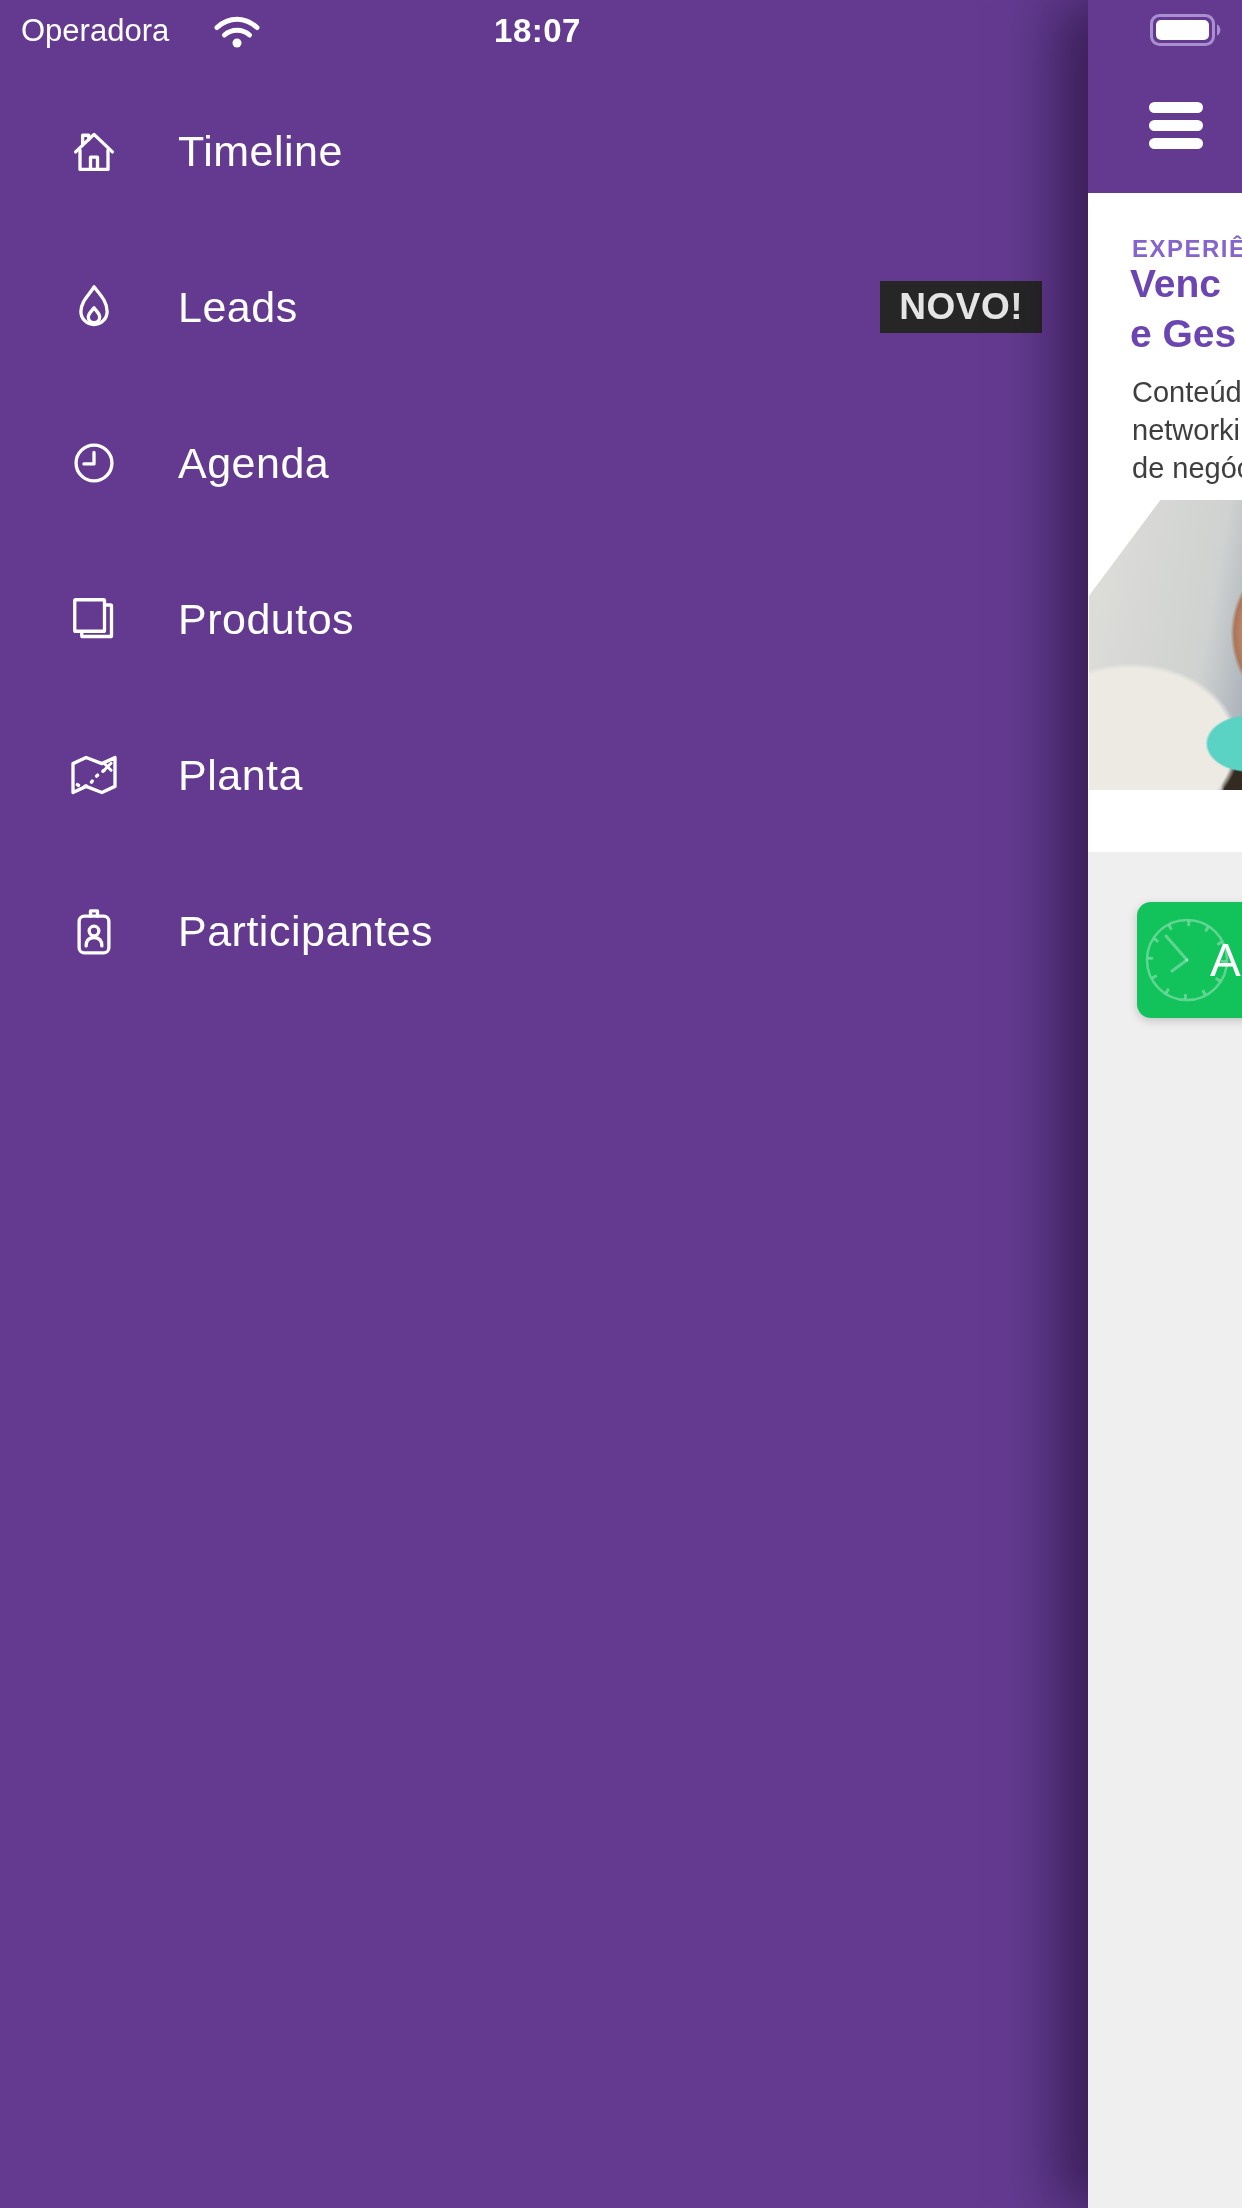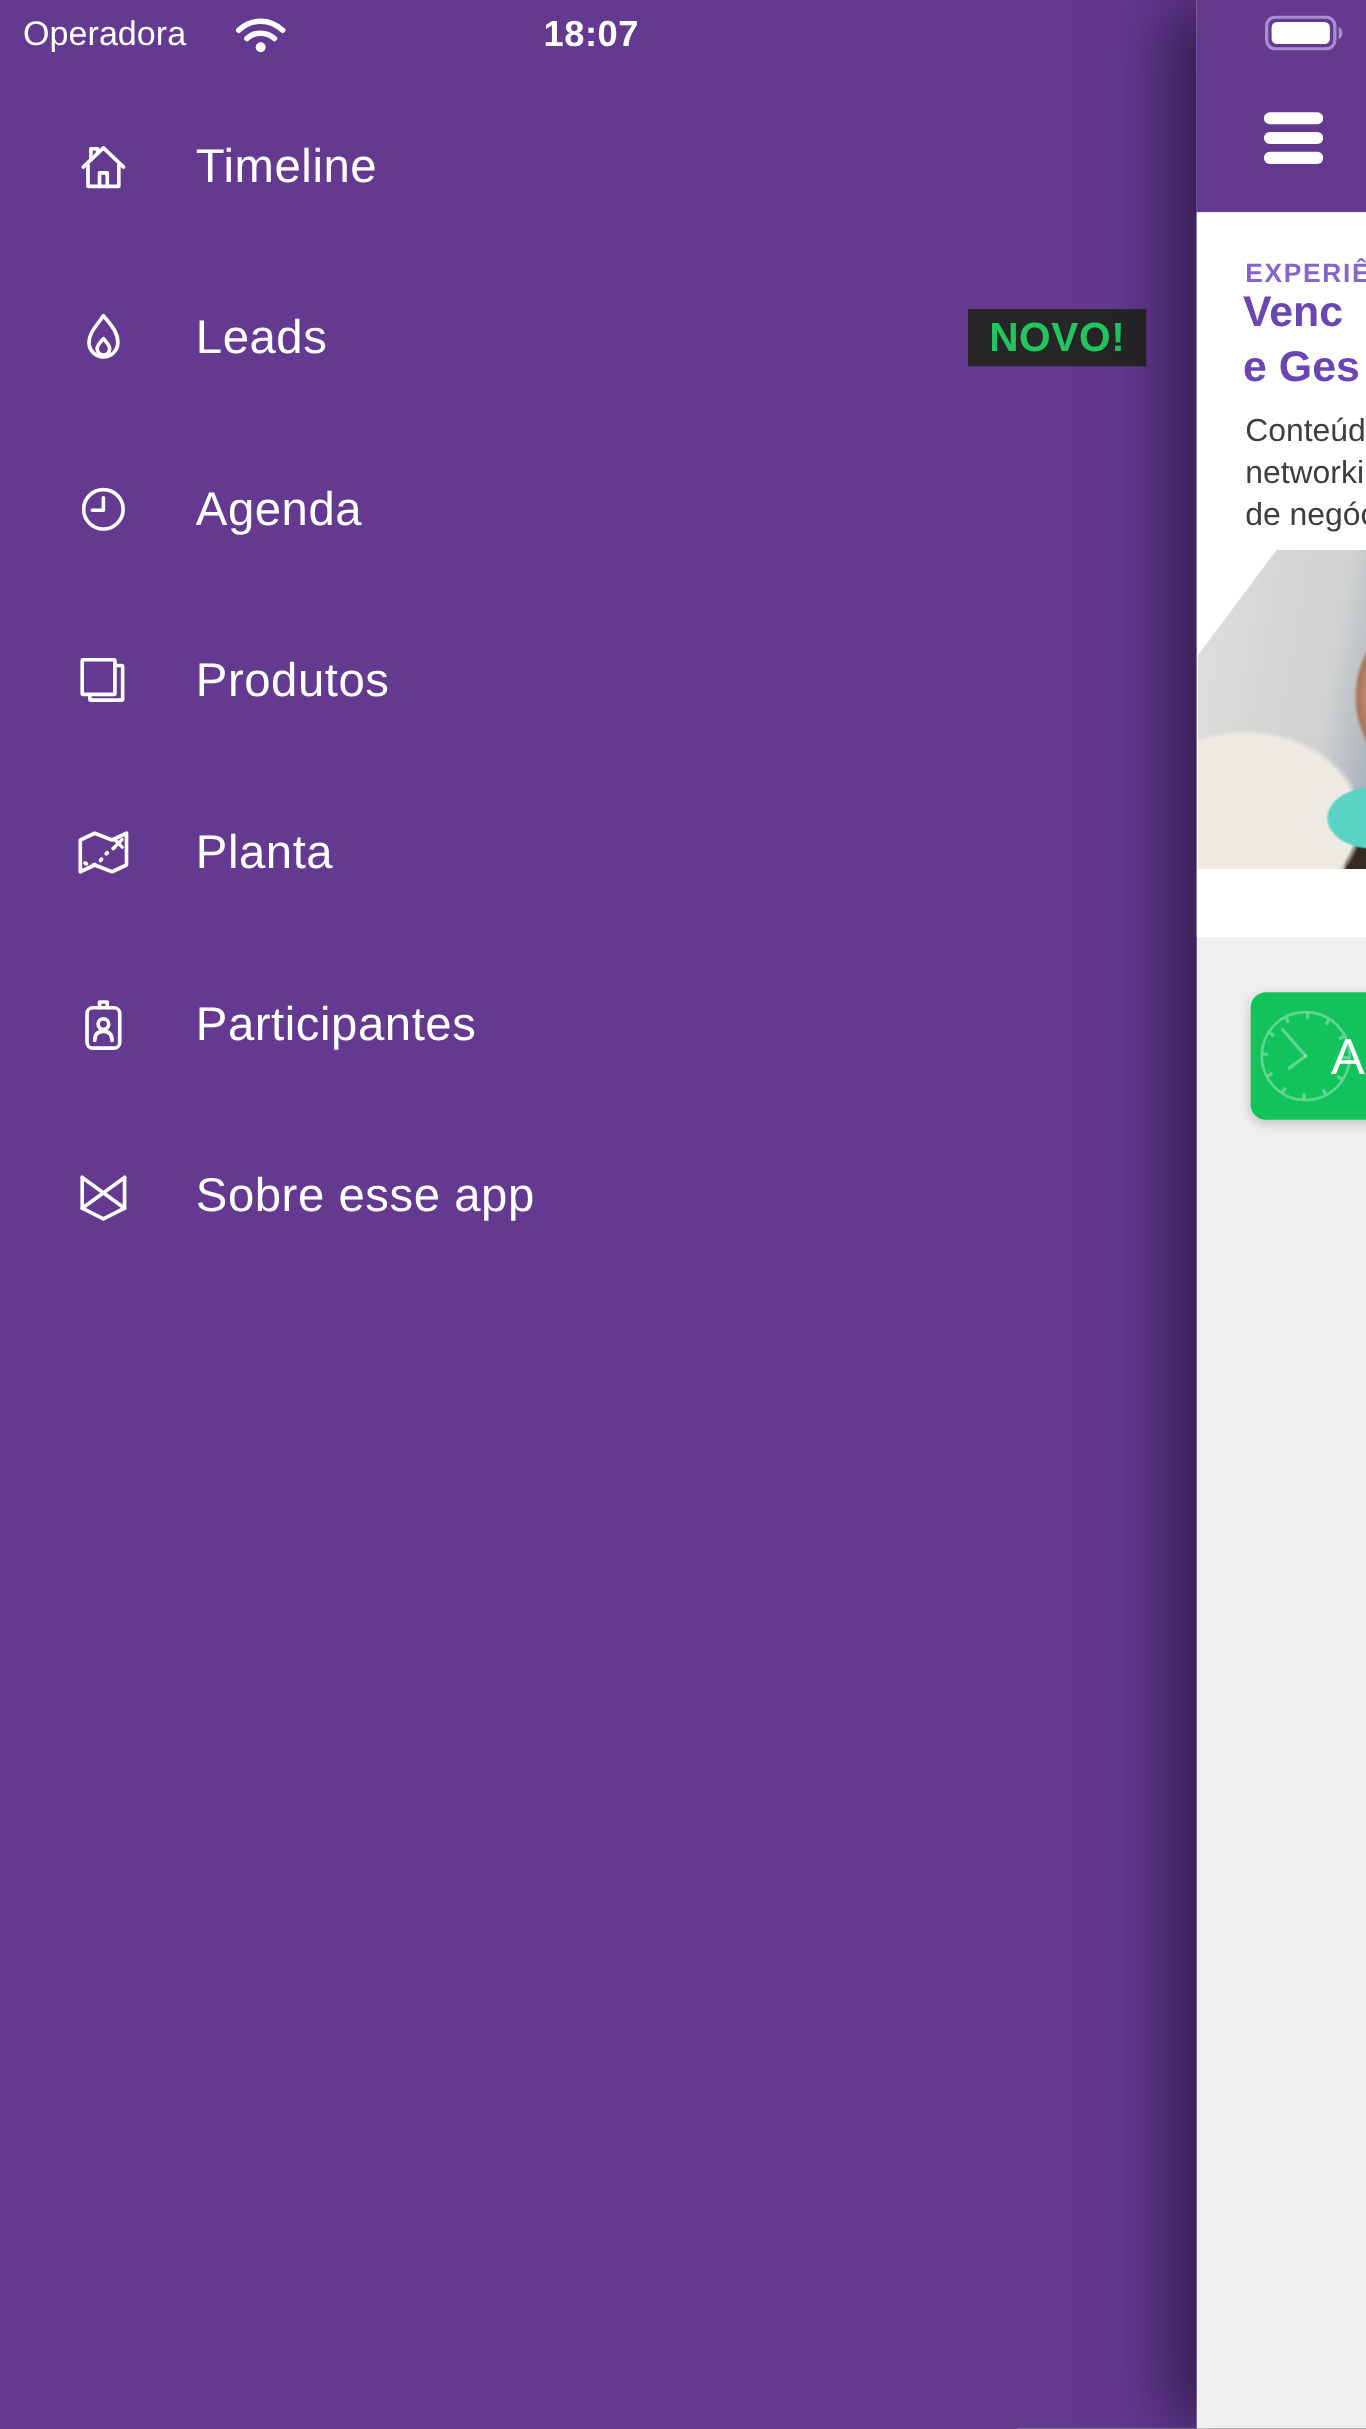--- a/index.html
+++ b/index.html
@@ -65,21 +65,21 @@
   .menu{position:absolute;left:0;top:73px;width:100%;}
   .menu-item{
     display:flex;align-items:center;height:156px;
     padding:0 46px 0 66px;cursor:pointer;
   }
   .menu-icon{width:56px;height:56px;flex:0 0 56px;}
   .menu-label{
     margin-left:56px;font-size:43px;color:#ffffff;letter-spacing:.5px;white-space:nowrap;
   }
   .novo-badge{
-    margin-left:auto;background:#262626;color:#22c55e;
+    margin-left:auto;background:#262626;color:#e5e5e5;
     font-weight:700;font-size:37px;line-height:1;
     padding:7px 19px 8px;letter-spacing:.5px;
   }
   
   .status-bar{
     position:absolute;left:0;top:0;width:100%;height:60px;z-index:6;color:#fff;
   }
   .carrier{position:absolute;left:21px;top:13px;font-size:31px;}
   .wifi{position:absolute;left:214px;top:15px;width:46px;height:34px;}
   .time{
@@ -179,27 +179,20 @@
       <div class="menu-item">
         <svg class="menu-icon" viewBox="0 0 64 64" fill="none" stroke="#fff" stroke-width="3.8" stroke-linecap="round" stroke-linejoin="round">
           <rect x="15" y="15" width="34" height="42" rx="6"></rect>
           <path d="M28 15 v-6 h8 v6"></path>
           <circle cx="32" cy="32" r="5.5"></circle>
           <path d="M23 49 c0 -7 4 -9.5 9 -9.5 s9 2.5 9 9.5"></path>
         </svg>
         <span class="menu-label">Participantes</span>
       </div>
 
-      <div class="menu-item">
-        <svg class="menu-icon" viewBox="0 0 64 64" fill="none" stroke="#fff" stroke-width="3.8" stroke-linecap="round" stroke-linejoin="round">
-          <path d="M10 13 v32 l22 11 22 -11 V13"></path>
-          <path d="M10 13 L54 45 M54 13 L10 45"></path>
-        </svg>
-        <span class="menu-label">Sobre esse app</span>
-      </div>
 
     </div>
   </div>
 
   <div class="status-bar">
     <span class="carrier">Operadora</span>
     <svg class="wifi" viewBox="0 0 46 34" fill="none" stroke="#fff" stroke-width="5" stroke-linecap="round">
       <path d="M3 12.5 C15 1.5 31 1.5 43 12.5"></path>
       <path d="M10.5 20 C17.5 13.5 28.5 13.5 35.5 20"></path>
       <circle cx="23" cy="28" r="4.5" fill="#fff" stroke="none"></circle>

